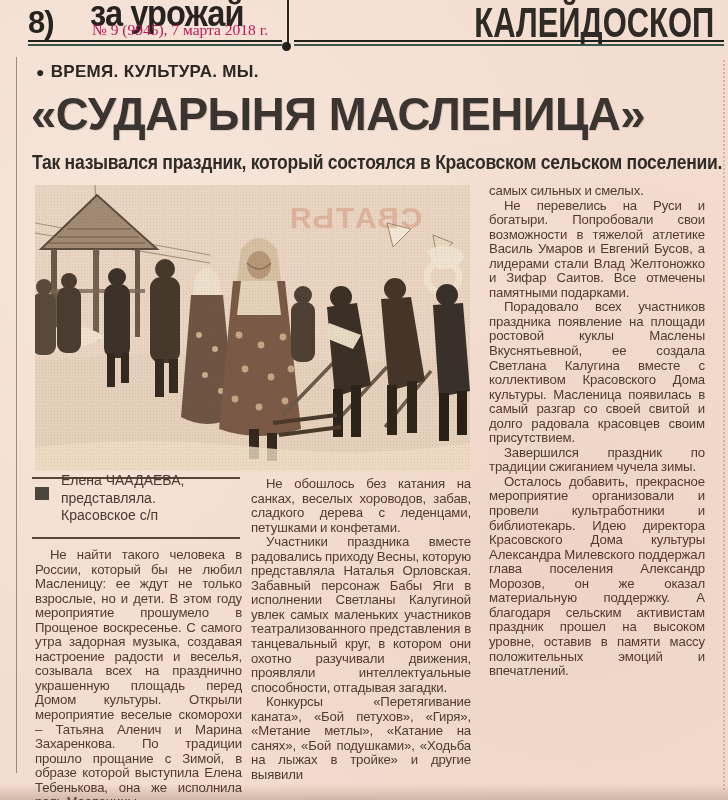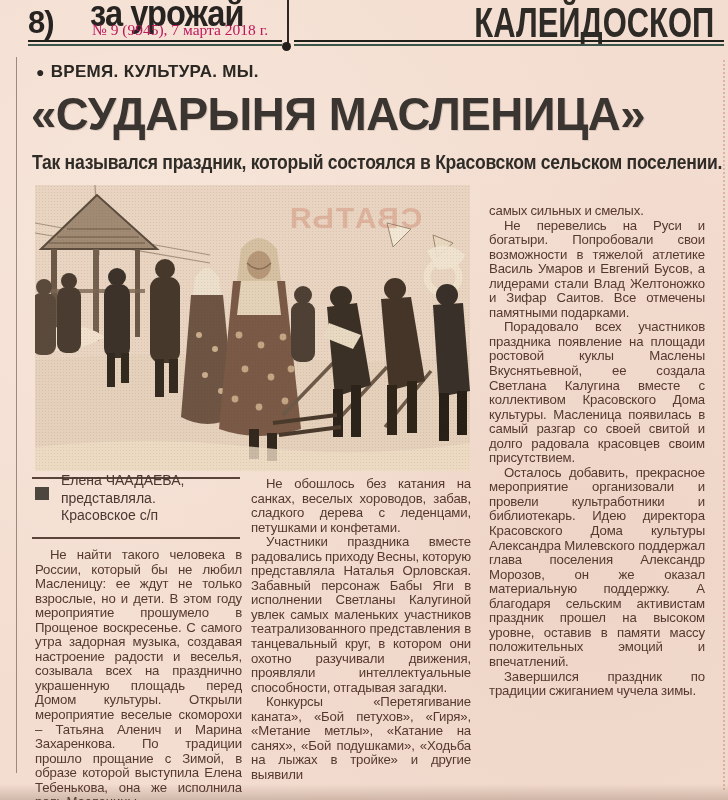--- a/index.html
+++ b/index.html
@@ -51,21 +51,21 @@
   .byline-marker{left:35px;top:487px;width:14px;height:13px;background:#4c463f;}
   .byline-text{left:61px;top:472px;font-size:14px;line-height:17.5px;color:#4a3831;font-weight:400;}
 
   
   .col{font-size:13.2px;line-height:14.55px;text-align:justify;color:#55392f;
        letter-spacing:-.15px;word-spacing:-.4px;}
   .col p{margin:0;text-indent:15px;}
   .col.continued p:first-child{text-indent:0;}
   .col-left{left:35px;top:548px;width:207px;}
   .col-middle{left:251px;top:477px;width:220px;}
-  .col-right{left:489px;top:184px;width:216px;margin-top:20px;}
+  .col-right{left:489px;top:184px;width:216px;}
 </style>
 </head>
 <body>
 
 <div class="abs page-number">8)</div>
 <div class="abs masthead-title">за урожай</div>
 <div class="abs issue-line">№ 9 (9945), 7 марта 2018 г.</div>
 <div class="abs section-title">КАЛЕЙДОСКОП</div>
 <div class="abs hdr-divider"></div>
 <div class="abs hdr-dot"></div>
@@ -193,15 +193,15 @@
   </div>
 <div class="abs col col-middle" lang="ru">
     <p>Не обошлось без катания на санках, веселых хороводов, забав, сладкого дерева с леденцами, петушками и конфетами.</p>
     <p>Участники праздника вместе радовались приходу Весны, которую представляла Наталья Орловская. Забавный персонаж Бабы Яги в исполнении Светланы Калугиной увлек самых маленьких участников театрализованного представления в танцевальный круг, в котором они охотно разучивали движения, проявляли интеллектуальные способности, отгадывая загадки.</p>
     <p>Конкурсы «Перетягивание каната», «Бой петухов», «Гиря», «Метание метлы», «Катание на санях», «Бой подушками», «Ходьба на лыжах в тройке» и другие выявили</p>
   </div>
 <div class="abs col col-right continued" lang="ru">
     <p>самых сильных и смелых.</p>
     <p>Не перевелись на Руси и богатыри. Попробовали свои возможности в тяжелой атлетике Василь Умаров и Евгений Бусов, а лидерами стали Влад Желтоножко и Зифар Саитов. Все отмечены памятными подарками.</p>
     <p>Порадовало всех участников праздника появление на площади ростовой куклы Маслены Вкуснятьевной, ее создала Светлана Калугина вместе с коллективом Красовского Дома культуры. Масленица появилась в самый разгар со своей свитой и долго радовала красовцев своим присутствием.</p>
+    <p>Завершился праздник по традиции сжиганием чучела зимы.</p>
     <p>Осталось добавить, прекрасное мероприятие организовали и провели культработники и библиотекарь. Идею директора Красовского Дома культуры Александра Милевского поддержал глава поселения Александр Морозов, он же оказал материальную поддержку. А благодаря сельским активистам праздник прошел на высоком уровне, оставив в памяти массу положительных эмоций и впечатлений.</p>
-    <p>Завершился праздник по традиции сжиганием чучела зимы.</p>
   </div>
 
 </body></html>

